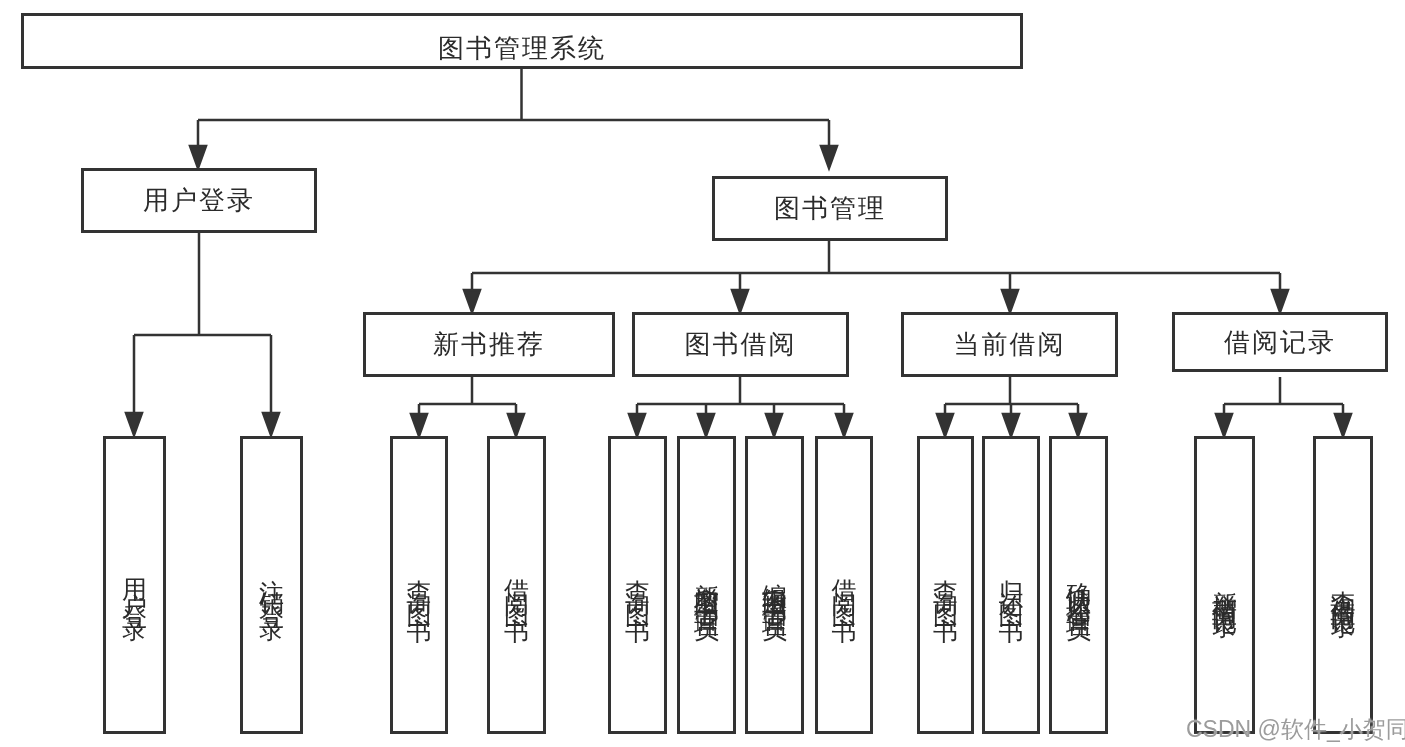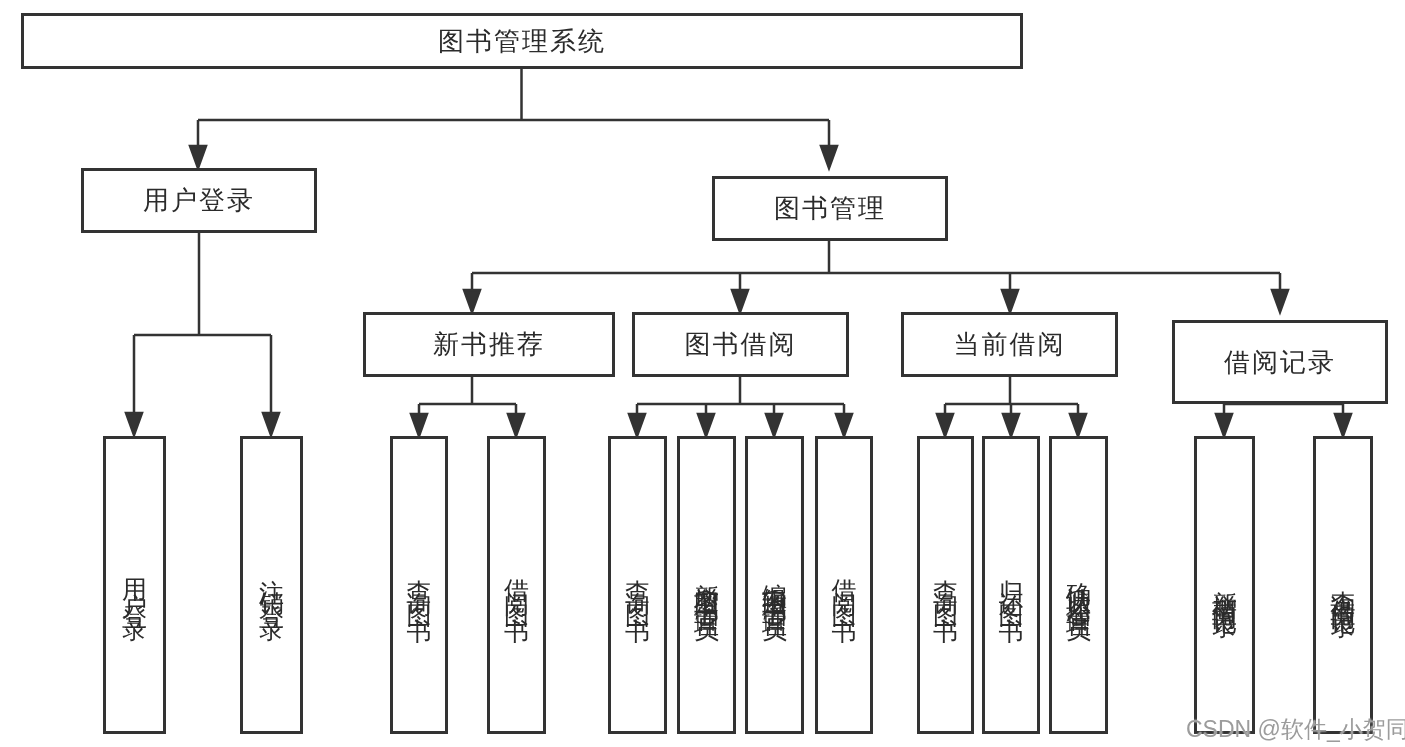--- a/index.html
+++ b/index.html
@@ -122,41 +122,41 @@
 
       <g>
         <path fill="none" d="M1280 377 L1280 404 M1224 404 L1343 404"></path>
         <path fill="none" d="M1224 404 L1224 417 M1343 404 L1343 417"></path>
         <polygon points="1216,414 1232,414 1224,436"></polygon>
         <polygon points="1335,414 1351,414 1343,436"></polygon>
       </g>
     </g>
   </svg>
 
-  <div class="node hbox" style="left:21px; top:13px; width:1002px; height:56px;">
+  <div class="node hbox" style="left:21px; top:13px; width:1002px; height:56px;align-items:flex-end;">
     <span>图书管理系统</span>
   </div>
 
   <div class="node hbox" style="left:81px; top:168px; width:236px; height:65px;">
     <span>用户登录</span>
   </div>
   <div class="node hbox" style="left:712px; top:176px; width:236px; height:65px;">
     <span>图书管理</span>
   </div>
 
   <div class="node hbox" style="left:363px; top:312px; width:252px; height:65px;">
     <span>新书推荐</span>
   </div>
   <div class="node hbox" style="left:632px; top:312px; width:217px; height:65px;text-align:right;">
     <span>图书借阅</span>
   </div>
   <div class="node hbox" style="left:901px; top:312px; width:217px; height:65px;">
     <span>当前借阅</span>
   </div>
-  <div class="node hbox" style="left:1172px; top:320px; width:216px; height:84px;">
+  <div class="node hbox" style="left:1172px; top:312px; width:216px; height:60px;">
     <span>借阅记录</span>
   </div>
 
   <div class="node vbox" style="left:103px; width:63px;">
     <span class="vtext">用户登录</span>
   </div>
   <div class="node vbox" style="left:240px; width:63px;">
     <span class="vtext">注销登录</span>
   </div>
 

